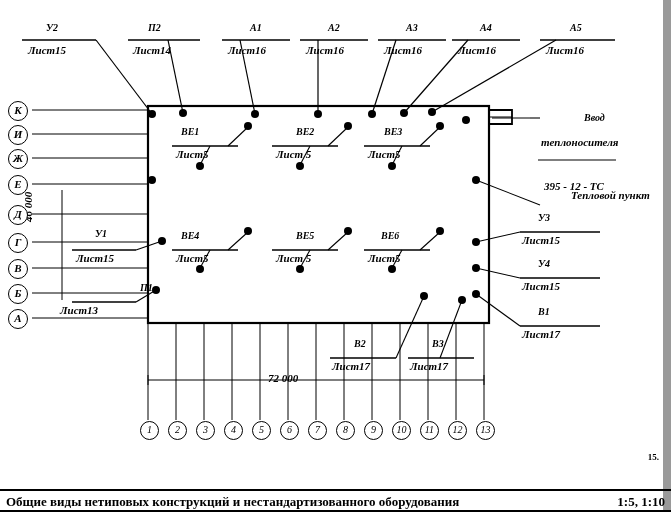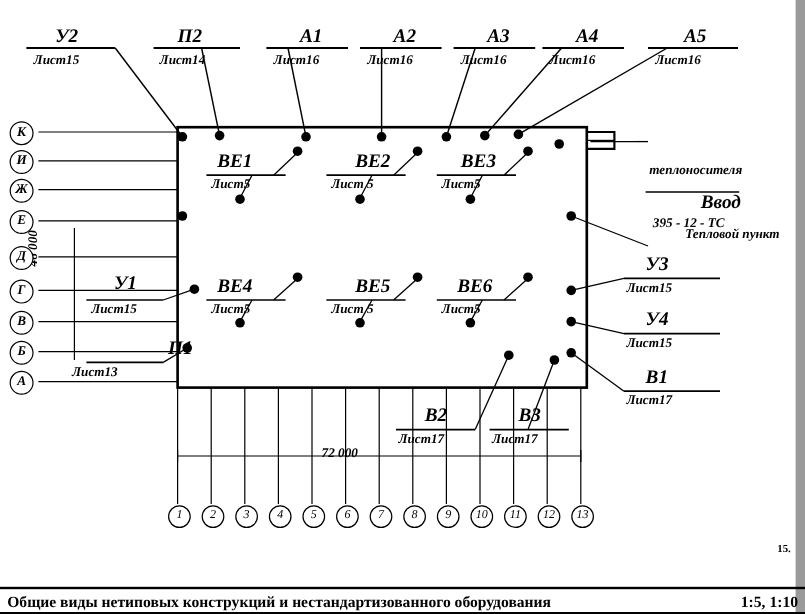--- a/index.html
+++ b/index.html
@@ -8,21 +8,21 @@
     background:#ffffff;
     font-family:"Liberation Serif", serif;
     color:#000;
     overflow:hidden;
     position:relative;
   }
   #sheet{position:absolute;left:0;top:0;width:671px;height:512px;}
   svg{position:absolute;left:0;top:0;}
   .lbl{position:absolute;white-space:nowrap;font-style:italic;font-weight:bold;}
   .lbl-s{font-size:11px;}
-  .lbl-t{font-size:16px;}
+  .lbl-t{font-size:10px;}
   .axis-letter{
     position:absolute;width:18px;height:18px;border:1.5px solid #000;border-radius:50%;
     font-size:11px;font-style:italic;font-weight:bold;text-align:center;line-height:17px;
     background:#fff;
   }
   .axis-num{
     position:absolute;width:17px;height:17px;border:1.5px solid #000;border-radius:50%;
     font-size:10px;font-style:italic;text-align:center;line-height:16px;background:#fff;
   }
   #footer{
@@ -223,21 +223,21 @@
 
   <div class="lbl lbl-t" style="left:538px;top:212px;">У3</div>
   <div class="lbl lbl-s" style="left:522px;top:234px;">Лист15</div>
 
   <div class="lbl lbl-t" style="left:538px;top:258px;">У4</div>
   <div class="lbl lbl-s" style="left:522px;top:280px;">Лист15</div>
 
   <div class="lbl lbl-t" style="left:538px;top:306px;">В1</div>
   <div class="lbl lbl-s" style="left:522px;top:328px;">Лист17</div>
 
-  <div class="lbl lbl-t" style="left:584px;top:112px;margin-top:48px;">Ввод</div>
+  <div class="lbl lbl-t" style="left:584px;top:112px;">Ввод</div>
   <div class="lbl lbl-s" style="left:541px;top:136px;">теплоносителя</div>
   <div class="lbl lbl-s" style="left:571px;top:155px;margin-top:34px;">Тепловой пункт</div>
   <div class="lbl lbl-s" style="left:544px;top:180px;">395 - 12 - ТС</div>
 
   <div class="lbl lbl-s" style="left:268px;top:372px;">72 000</div>
   <div class="lbl lbl-s" style="left:22px;top:222px;transform:rotate(-90deg);transform-origin:left top;">46 000</div>
 
   <div class="axis-letter" style="left:8px;top:101px;">К</div>
   <div class="axis-letter" style="left:8px;top:125px;">И</div>
   <div class="axis-letter" style="left:8px;top:149px;">Ж</div>

